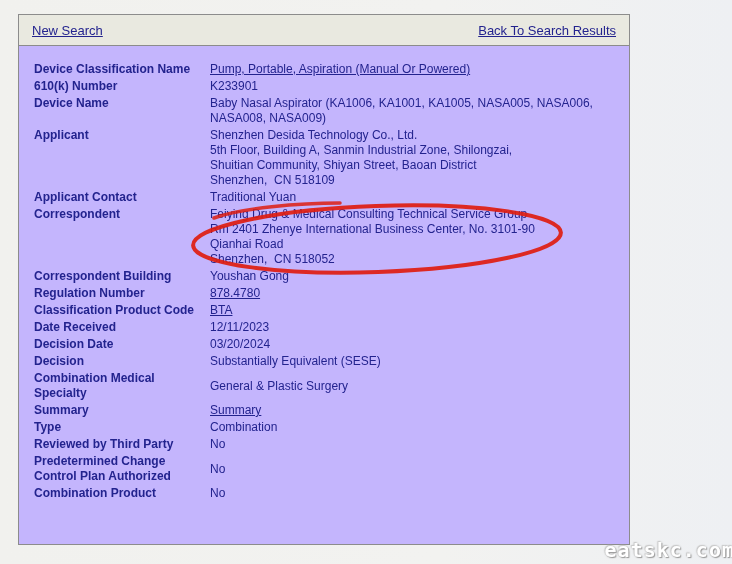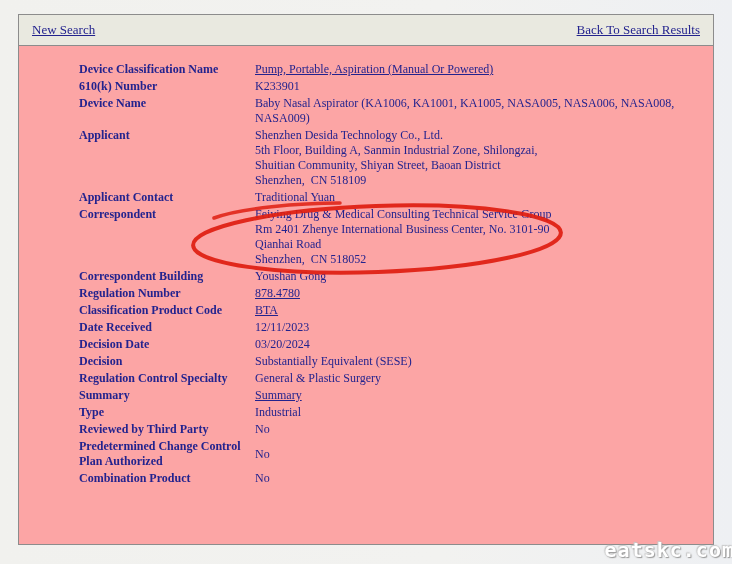--- a/index.html
+++ b/index.html
@@ -4,37 +4,36 @@
 <style>
   html,body{margin:0;padding:0;}
   body{
     width:732px;height:564px;
     font-family:"Liberation Sans",sans-serif;
     background:linear-gradient(90deg,#f1f1ee 0%,#f2f2f0 60%,#eef0f3 100%);
     overflow:hidden;
   }
   .page{position:relative;width:732px;height:564px;}
   .panel{
-    position:absolute;left:18px;top:14px;width:696px;height:531px;
-    border:1px solid #8c8c8c;background:#fca5a5;
+    position:absolute;left:18px;top:14px;width:612px;height:531px;
+    border:1px solid #8c8c8c;background:#c4b5fd;
     box-sizing:border-box;
-    font-family:Liberation Serif, serif;
   }
   .topbar{
     height:30px;background:#e9e9e0;border-bottom:1px solid #8c8c8c;
     display:flex;justify-content:space-between;align-items:center;
     padding:0 13px;
   }
   .topbar a{
     color:#23238E;font-size:13px;text-decoration:underline;cursor:pointer;
   }
   .content{padding:15px 0 0 15px;}
   table.detail{
     border-spacing:0;border-collapse:collapse;
-    color:#23238E;font-size:12px;line-height:15px;margin-left:45px;
+    color:#23238E;font-size:12px;line-height:15px;
   }
   table.detail th{
     width:170px;min-width:170px;text-align:left;vertical-align:top;
     font-weight:bold;padding:1px 6px 1px 0;
   }
   table.detail td{
     vertical-align:top;padding:1px 0;max-width:506px;
     white-space:pre-wrap;
   }
   table.detail td.vcenter{vertical-align:middle;}
@@ -127,33 +126,33 @@
     <th>Decision Date</th>
     <td>03/20/2024</td>
   </tr>
 
   <tr class="detail-row">
     <th>Decision</th>
     <td>Substantially Equivalent (SESE)</td>
   </tr>
 
   <tr class="detail-row">
-    <th>Regulation Control Specialty</th>
+    <th>Combination Medical Specialty</th>
     <td class="vcenter">General &amp; Plastic Surgery</td>
   </tr>
 
 
   <tr class="detail-row">
     <th>Summary</th>
     <td><a href="#" class="vlink">Summary</a></td>
   </tr>
 
   <tr class="detail-row">
     <th>Type</th>
-    <td>Industrial</td>
+    <td>Combination</td>
   </tr>
 
   <tr class="detail-row">
     <th>Reviewed by Third Party</th>
     <td>No</td>
   </tr>
 
   <tr class="detail-row">
     <th>Predetermined Change Control Plan Authorized</th>
     <td class="vcenter">No</td>

